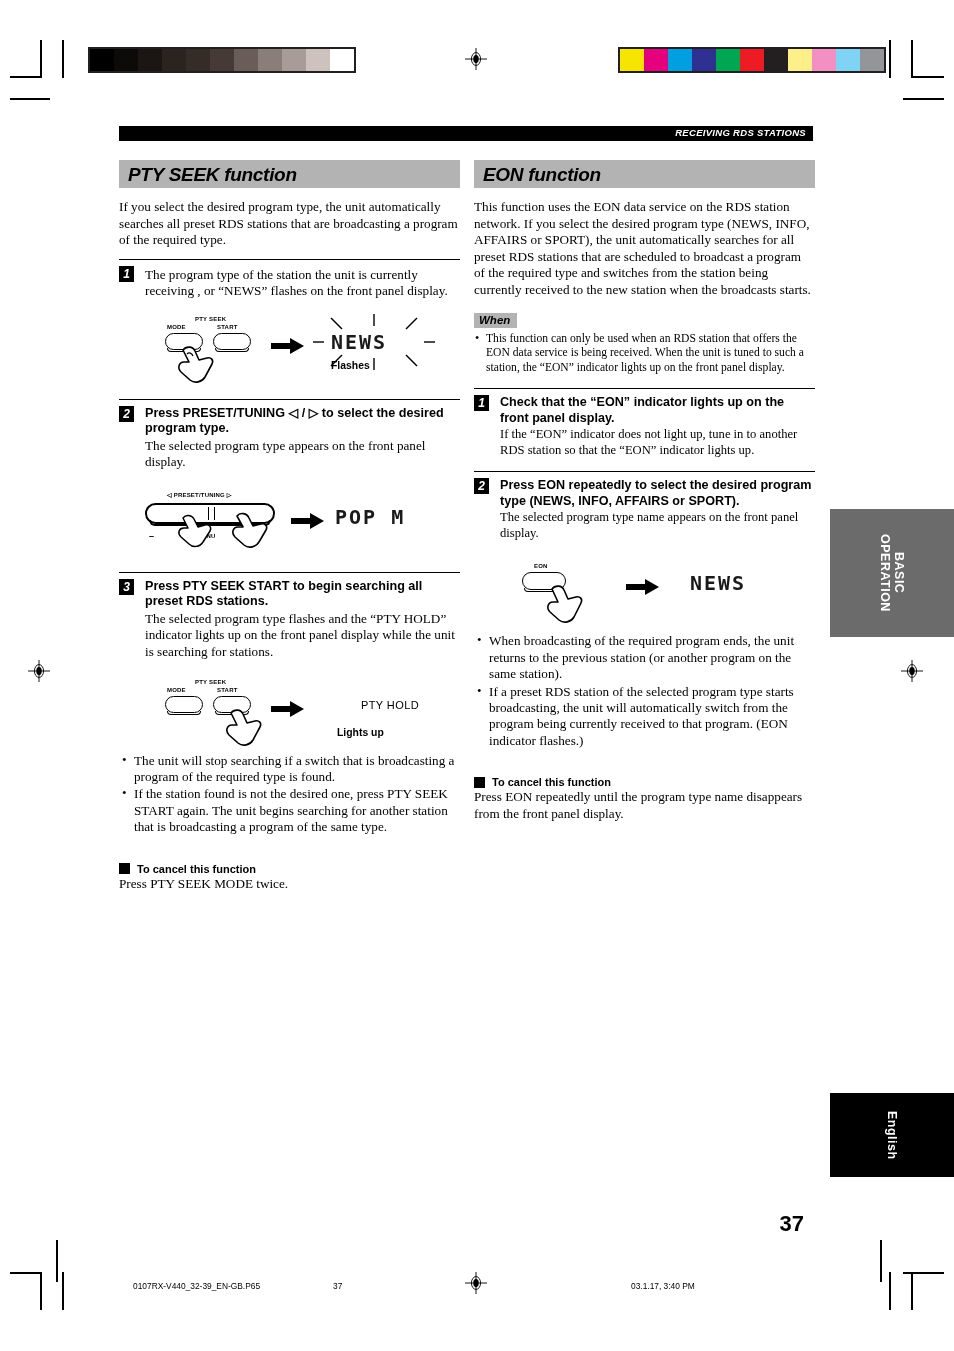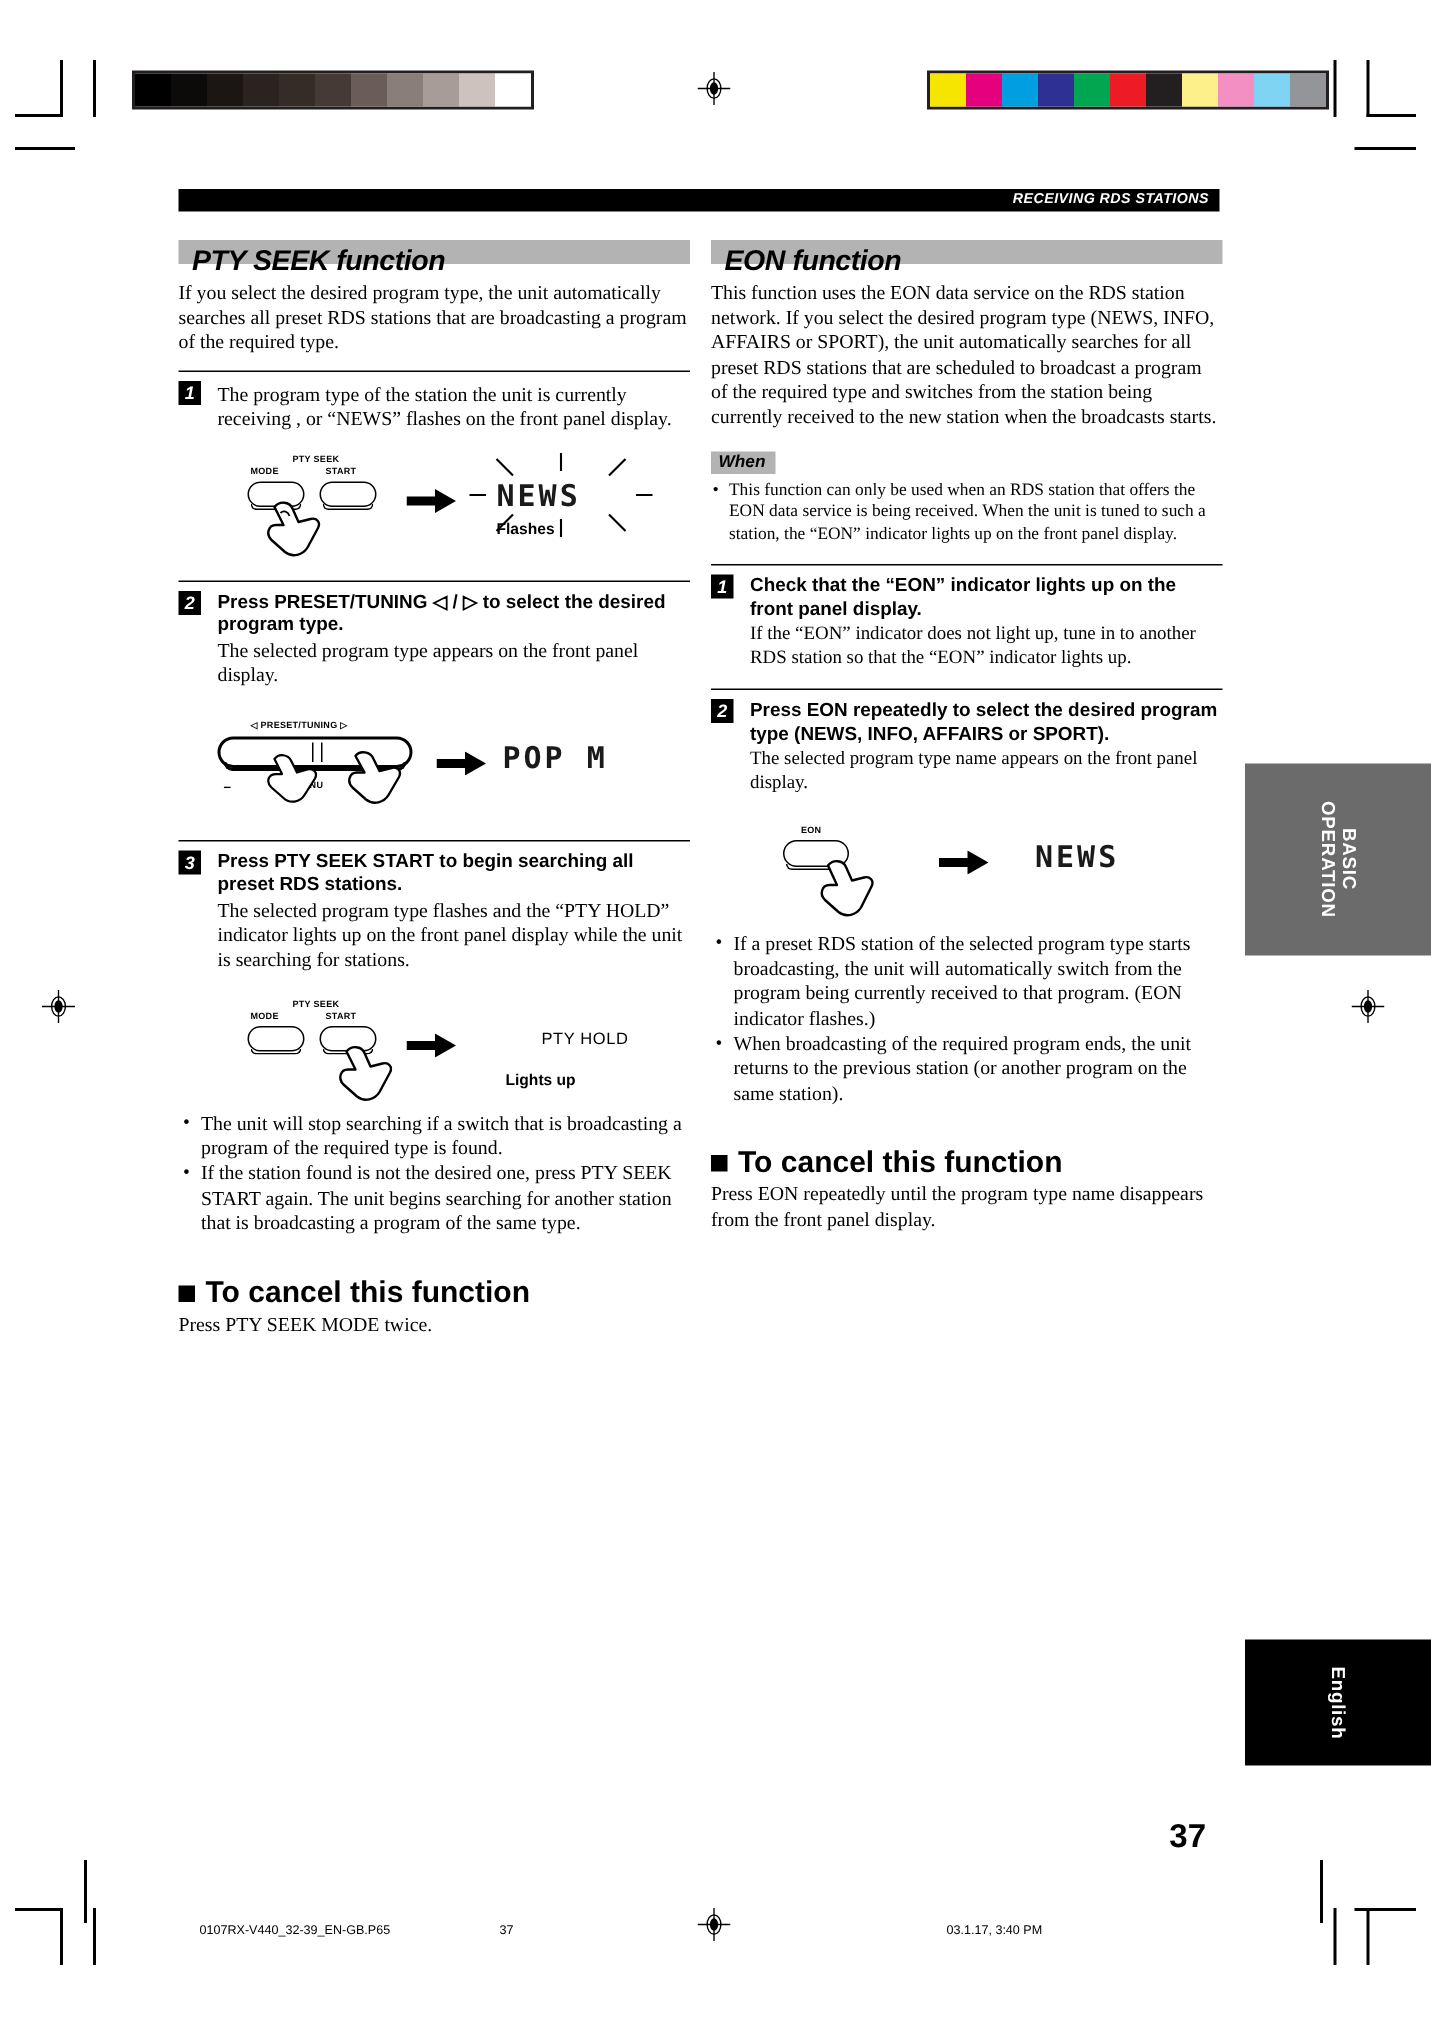--- a/index.html
+++ b/index.html
@@ -69,21 +69,21 @@
     position: absolute;
     top: 160px;
     width: 341px;
   }
   .col-left  { left: 119px; }
   .col-right { left: 474px; }
 
   
   .sec-title {
     background: #b3b3b3;
-    height: 16px;
+    height: 28px;
     position: relative;
     margin-bottom: 11px;
   }
   .sec-title span {
     position: absolute;
     left: 9px;
     top: 4px;
     font-family: "Liberation Sans", sans-serif;
     font-style: italic;
     font-weight: bold;
@@ -169,21 +169,21 @@
     font-size: 13.2px;
     line-height: 16.6px;
     margin-top: 1px;
   }
   .step-body.small { font-size: 12.6px; line-height: 15.6px; }
 
   
   .cancel-head {
     font-family: "Liberation Sans", sans-serif;
     font-weight: bold;
-    font-size: 20px;
+    font-size: 11px;
     margin-top: 27px;
     display: flex;
     align-items: center;
     gap: 7px;
   }
   .sq-bullet {
     width: 11px; height: 11px; background: #000; display: inline-block;
   }
   .cancel-body { font-size: 13.2px; line-height: 16.6px; margin-top: 1px; }
 
@@ -558,22 +558,22 @@
             <path d="M6,6 C9,2 16,2 18,7 L22,16 L30,14 C34,13 37,16 35,20 L28,34 C25,39 18,41 13,37 L4,29 C0,25 2,19 7,19 L12,19 Z" fill="#fff" stroke="#000" stroke-width="1.6" stroke-linejoin="round"></path>
           </svg>
         </div>
         <svg style="position:absolute; left:152px; top:22px;" width="34" height="16" viewBox="0 0 34 16">
           <path d="M0,5 L19,5 L19,0 L33,8 L19,16 L19,11 L0,11 Z" fill="#000"></path>
         </svg>
         <div class="lcd" style="left:216px; top:14px;">NEWS</div>
       </div>
 
       <ul class="bullets big" style="margin-top:2px;">
+        <li>When broadcasting of the required program ends, the unit returns to the previous station (or another program on the same station).</li>
         <li>If a preset RDS station of the selected program type starts broadcasting, the unit will automatically switch from the program being currently received to that program. (EON indicator flashes.)</li>
-        <li>When broadcasting of the required program ends, the unit returns to the previous station (or another program on the same station).</li>
       </ul>
     </div>
 
     <div class="cancel-head">
       <span class="sq-bullet"></span>
       <span>To cancel this function</span>
     </div>
     <div class="cancel-body">Press EON repeatedly until the program type name disappears from the front panel display.</div>
   </div>
 

